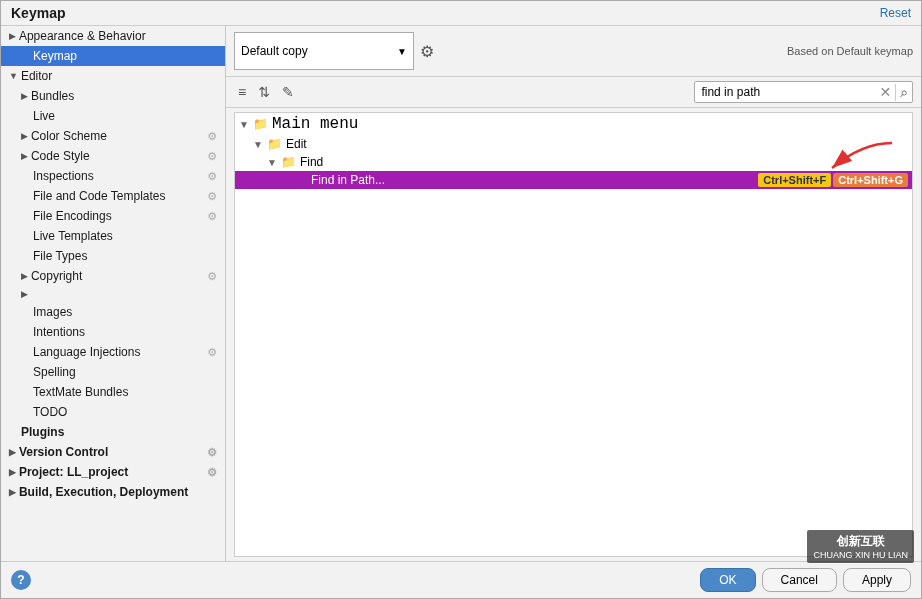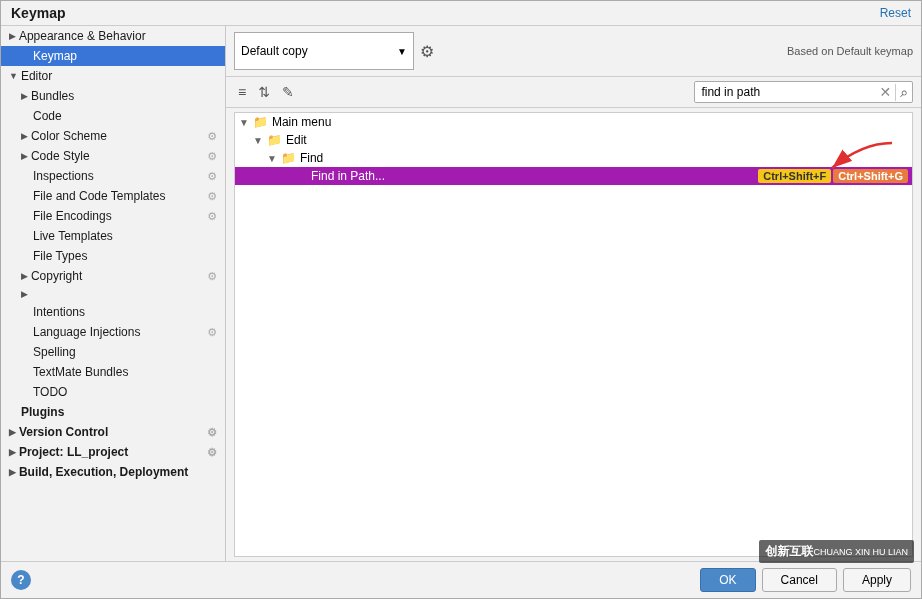--- a/index.html
+++ b/index.html
@@ -237,21 +237,21 @@
       background: #f2f2f2;
       gap: 6px;
     }
 
     .btn {
       padding: 4px 18px;
       font-size: 12px;
       border: 1px solid #aaa;
       background: #f5f5f5;
       cursor: pointer;
-      border-radius: 3px;
+      border-radius: 8px;
     }
 
     .btn-primary {
       background: #4a88c7;
       color: white;
       border-color: #3a70aa;
     }
 
     .help-icon {
       width: 20px;
@@ -271,21 +271,21 @@
     .watermark {
       position: absolute;
       bottom: 36px;
       right: 8px;
       background: rgba(0,0,0,0.6);
       color: white;
       font-size: 10px;
       padding: 3px 6px;
       border-radius: 2px;
       display: flex;
-      flex-direction: row;
+      flex-direction: column;
       align-items: center;
       margin-left: 32px;
     }
   </style>
 </head>
 <body>
 
 <div class="dialog">
 
   <div class="content-header">
@@ -308,21 +308,21 @@
         <div class="sidebar-item" style="padding-left: 8px;">
           <span style="font-size:9px; margin-right:3px; color:#555;">▼</span>
           <span class="label-text">Editor</span>
         </div>
         <div class="sidebar-item" style="padding-left: 20px;">
           <span style="font-size:9px; margin-right:3px; color:#555;">▶</span>
           <span class="label-text">Bundles</span>
         </div>
         <div class="sidebar-item" style="padding-left: 20px;">
           <span style="display:inline-block; width:12px;"></span>
-          <span class="label-text">Code</span>
+          <span class="label-text">Live</span>
         </div>
         <div class="sidebar-item" style="padding-left: 20px;">
           <span style="font-size:9px; margin-right:3px; color:#555;">▶</span>
           <span class="label-text">Color Scheme</span>
           <span style="font-size:11px; color:#aaa; margin-left:2px;">⚙</span>
         </div>
         <div class="sidebar-item" style="padding-left: 20px;">
           <span style="font-size:9px; margin-right:3px; color:#555;">▶</span>
           <span class="label-text">Code Style</span>
           <span style="font-size:11px; color:#aaa; margin-left:2px;">⚙</span>
@@ -350,20 +350,24 @@
           <span style="display:inline-block; width:12px;"></span>
           <span class="label-text">File Types</span>
         </div>
         <div class="sidebar-item" style="padding-left: 20px;">
           <span style="font-size:9px; margin-right:3px; color:#555;">▶</span>
           <span class="label-text">Copyright</span>
           <span style="font-size:11px; color:#aaa; margin-left:2px;">⚙</span>
         </div>
         <div class="sidebar-item" style="padding-left: 20px;">
           <span style="font-size:9px; margin-right:3px; color:#555;">▶</span>
+        </div>
+        <div class="sidebar-item" style="padding-left: 20px;">
+          <span style="display:inline-block; width:12px;"></span>
+          <span class="label-text">Images</span>
         </div>
         <div class="sidebar-item" style="padding-left: 20px;">
           <span style="display:inline-block; width:12px;"></span>
           <span class="label-text">Intentions</span>
         </div>
         <div class="sidebar-item" style="padding-left: 20px;">
           <span style="display:inline-block; width:12px;"></span>
           <span class="label-text">Language Injections</span>
           <span style="font-size:11px; color:#aaa; margin-left:2px;">⚙</span>
         </div>
@@ -420,21 +424,21 @@
           <span class="search-clear">✕</span>
           <span class="search-go">⌕</span>
         </div>
       </div>
 
       <div class="tree-area tree-wrapper">
 
         <div class="tree-item tree-indent-0">
             <span class="expand-arrow">▼</span>
             <span style="margin-right:4px; color:#e8a830;">📁</span>
-            <span style="flex:1; font-size:12px;">Main menu</span>
+            <span style="flex:1; font-size:16px;font-family:Liberation Mono, monospace;">Main menu</span>
           </div>
           <div class="tree-item tree-indent-1">
             <span class="expand-arrow">▼</span>
             <span style="margin-right:4px; color:#e8a830;">📁</span>
             <span style="flex:1; font-size:12px;">Edit</span>
           </div>
           <div class="tree-item tree-indent-2">
             <span class="expand-arrow">▼</span>
             <span style="margin-right:4px; color:#e8a830;">📁</span>
             <span style="flex:1; font-size:12px;">Find</span>

